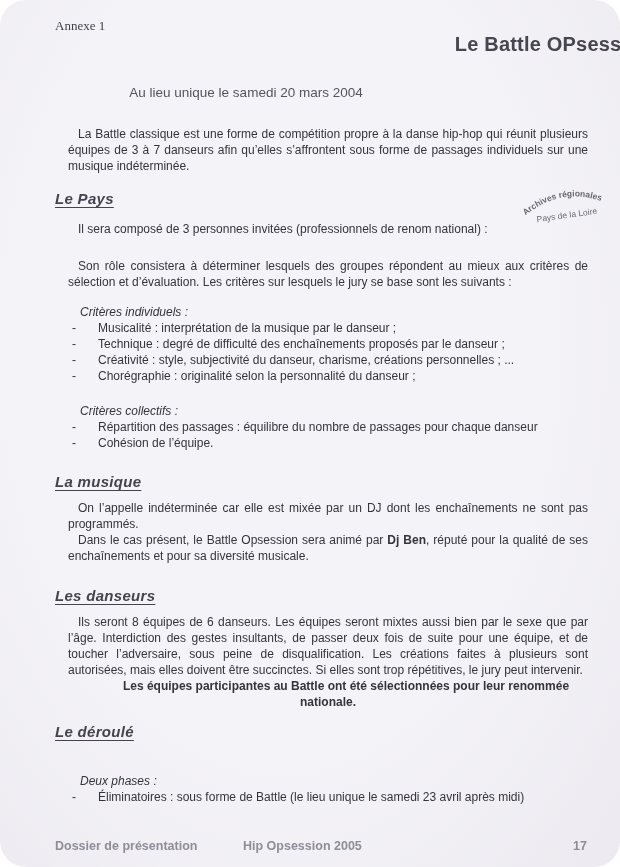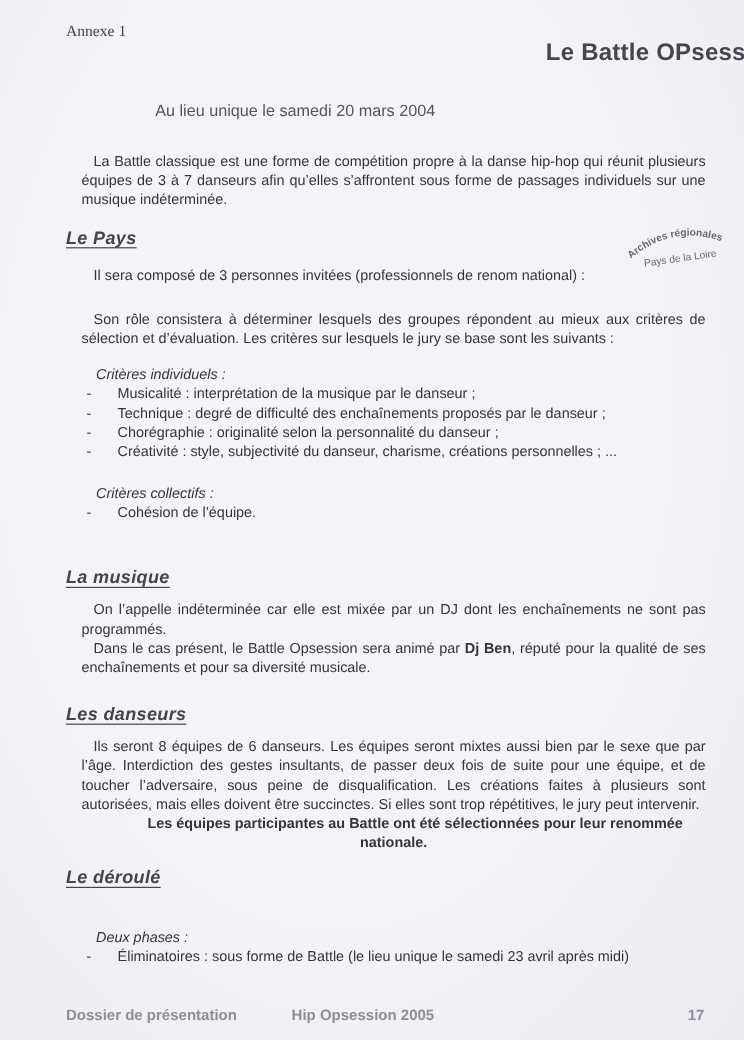--- a/index.html
+++ b/index.html
@@ -10,20 +10,21 @@
     overflow: hidden;
     font-family: "Liberation Sans", sans-serif;
   }
   .page {
     position: absolute;
     inset: 0;
     width: 620px;
     height: 867px;
     background: radial-gradient(ellipse at 45% 40%, #f4f3f7 55%, #eceaf0 100%);
     color: #34343c;
+    border-radius: 26px;
   }
   .annexe {
     position: absolute;
     top: 18px;
     left: 55px;
     font-family: "Liberation Serif", serif;
     font-size: 13px;
     color: #3f3f49;
   }
   .title {
@@ -142,26 +143,27 @@
   <div class="section-heading" style="top:190px">Le Pays</div>
 
   <p class="body-block para0" style="top:221px">Il sera composé de 3 personnes invitées (professionnels de renom national) :</p>
 
   <p class="body-block para0" style="top:258px">Son rôle consistera à déterminer lesquels des groupes répondent au mieux aux critères de sélection et d’évaluation. Les critères sur lesquels le jury se base sont les suivants :</p>
 
   <div class="body-block" style="top:304px">
     <div class="list-title">Critères individuels :</div>
     <div class="list-item">Musicalité : interprétation de la musique par le danseur ;</div>
     <div class="list-item">Technique : degré de difficulté des enchaînements proposés par le danseur ;</div>
+    <div class="list-item">Créativité : style, subjectivité du danseur, charisme, créations personnelles ; ...</div>
     <div class="list-item">Chorégraphie : originalité selon la personnalité du danseur ;</div>
-    <div class="list-item">Créativité : style, subjectivité du danseur, charisme, créations personnelles ; ...</div>
   </div>
 
   <div class="body-block" style="top:403px">
     <div class="list-title">Critères collectifs :</div>
+    <div class="list-item">Répartition des passages : équilibre du nombre de passages pour chaque danseur</div>
     <div class="list-item">Cohésion de l’équipe.</div>
   </div>
 
   <div class="section-heading" style="top:473px">La musique</div>
 
   <div class="body-block" style="top:500px">
     <p class="para0">On l’appelle indéterminée car elle est mixée par un DJ dont les enchaînements ne sont pas programmés.</p>
     <p class="para0"><span>Dans le cas présent, le Battle Opsession sera animé par </span><b>Dj Ben</b><span>, réputé pour la qualité de ses enchaînements et pour sa diversité musicale.</span></p>
   </div>
 

